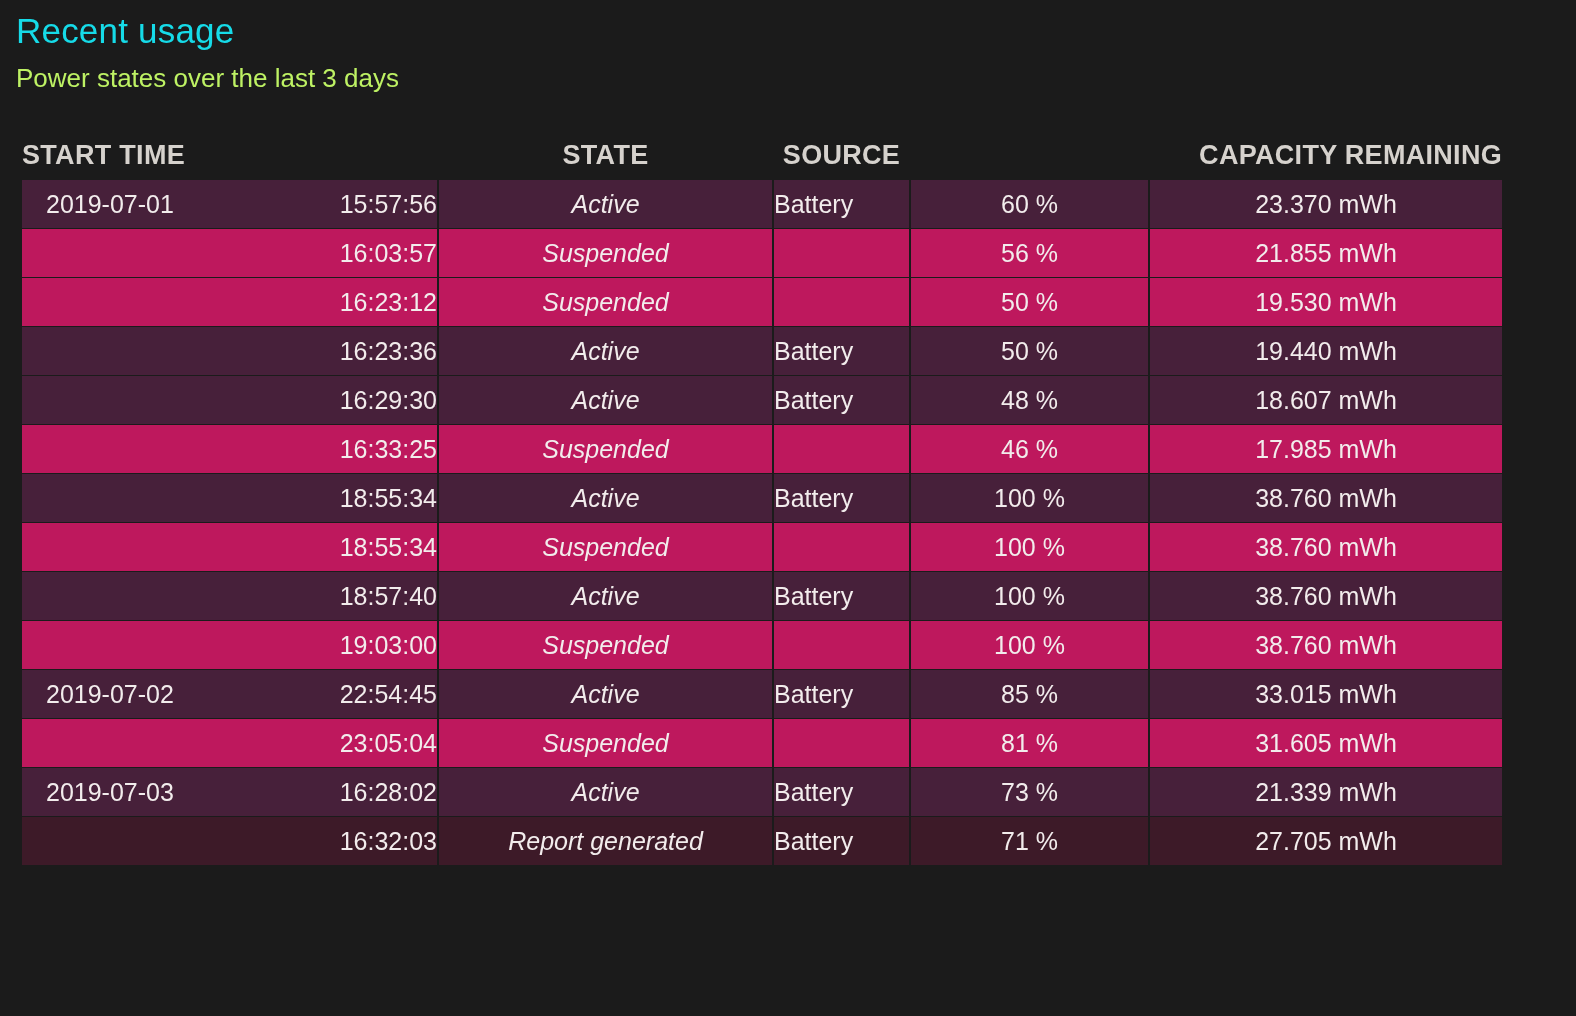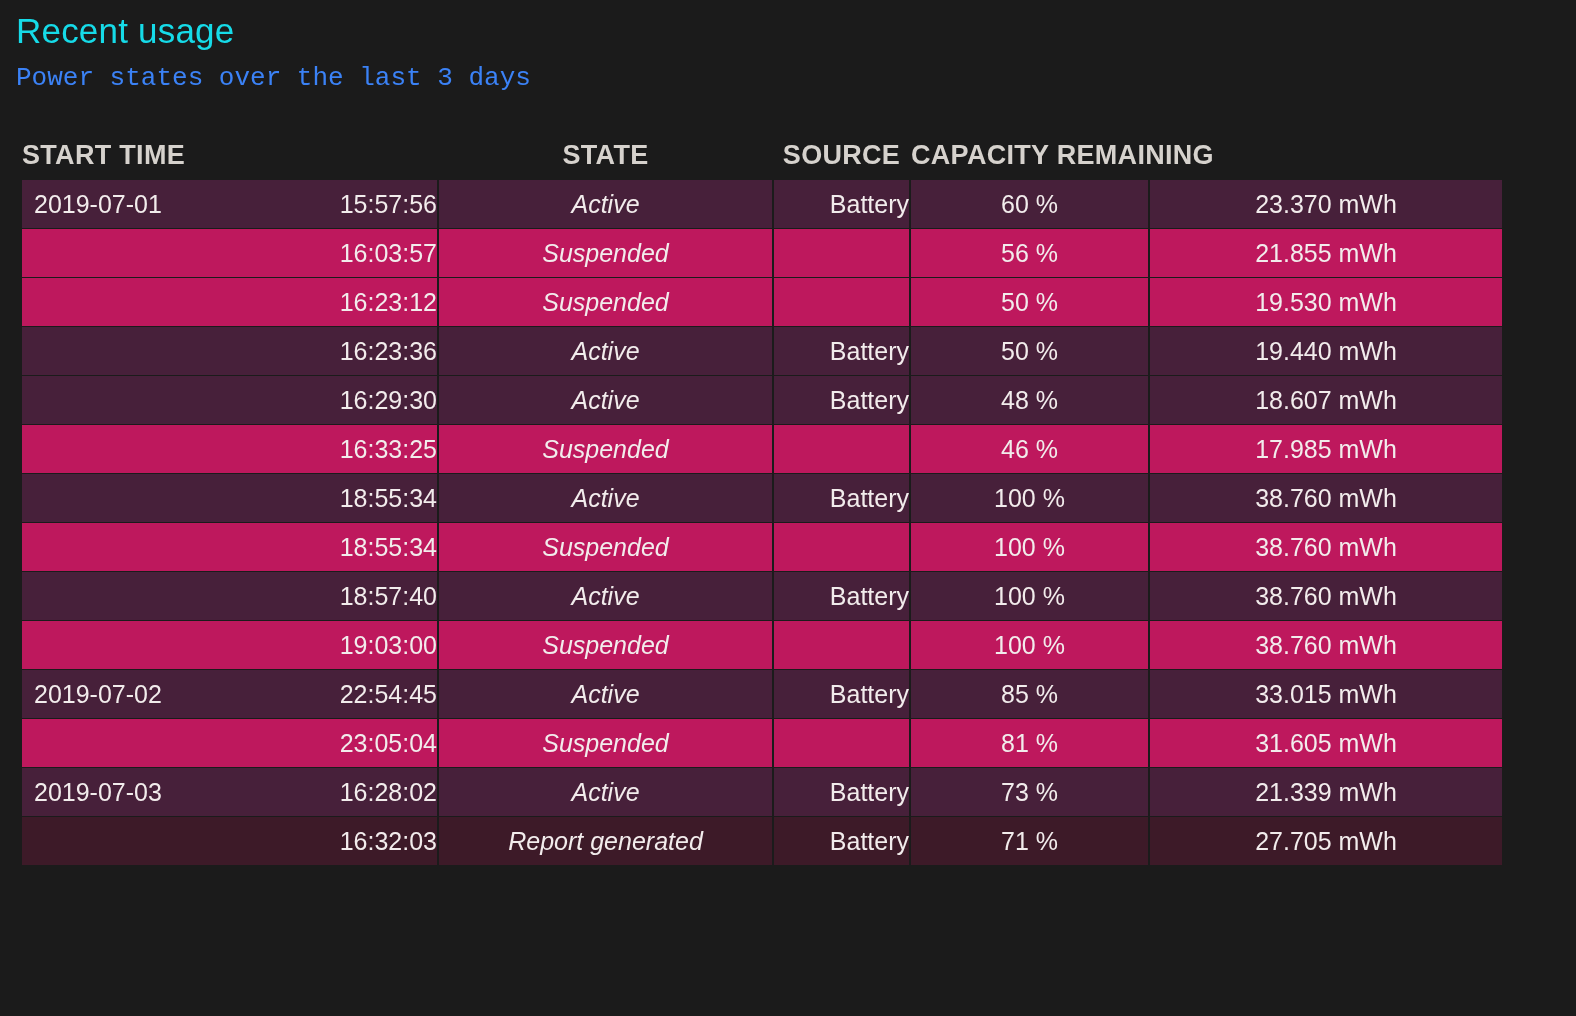--- a/index.html
+++ b/index.html
@@ -32,24 +32,23 @@
     letter-spacing: 0.2px;
     line-height: 42px;
     white-space: nowrap;
   }
   .subtitle {
     position: absolute;
     left: 16px;
     top: 62px;
     font-size: 26px;
     font-weight: 400;
-    color: #3b82f6;
+    color: #bef264;
     line-height: 32px;
     white-space: nowrap;
-    font-family: Liberation Mono, monospace;
   }
 
   
   .usage-table {
     position: absolute;
     left: 20px;
     top: 134px;
     width: 1484px;
     border-collapse: separate;
     border-spacing: 2px 1px;
@@ -62,21 +61,21 @@
     font-weight: 700;
     color: #d6d2cd;
     background: transparent;
     letter-spacing: 0.3px;
     height: 36px;
     vertical-align: bottom;
   }
   .th-start { text-align: left; padding-left: 12px; }
   .th-state { }
   .th-source { text-align: center; }
-  .th-capacity { text-align: left; }
+  .th-capacity { text-align: right; }
 
   .usage-table td {
     height: 48px;
     font-size: 25px;
     font-weight: 400;
     color: #f2ecec;
     vertical-align: middle;
     padding: 0;
   }
 
@@ -92,33 +91,33 @@
   tr.state-suspended td { background: #be185d; }
   tr.state-report    td { background: #3d1a28; }
 
   
   .cell-datetime {
     position: relative;
     padding: 0 14px 0 12px;
   }
   .cell-datetime .date {
     position: absolute;
-    left: 12px;
+    left: 24px;
     top: 50%;
     transform: translateY(-50%);
     white-space: nowrap;
   }
   .cell-datetime .time {
     display: block;
     text-align: right;
     white-space: nowrap;
   }
 
   .cell-state   { text-align: center; white-space: nowrap; font-style: italic; }
-  .cell-source  { text-align: right; white-space: nowrap; }
+  .cell-source  { text-align: left; white-space: nowrap; }
   .cell-percent { text-align: center; white-space: nowrap; }
   .cell-mwh     { text-align: center; white-space: nowrap; }
 
   
   .cell-empty { }
 </style>
 </head>
 <body>
 
 <div class="page">

